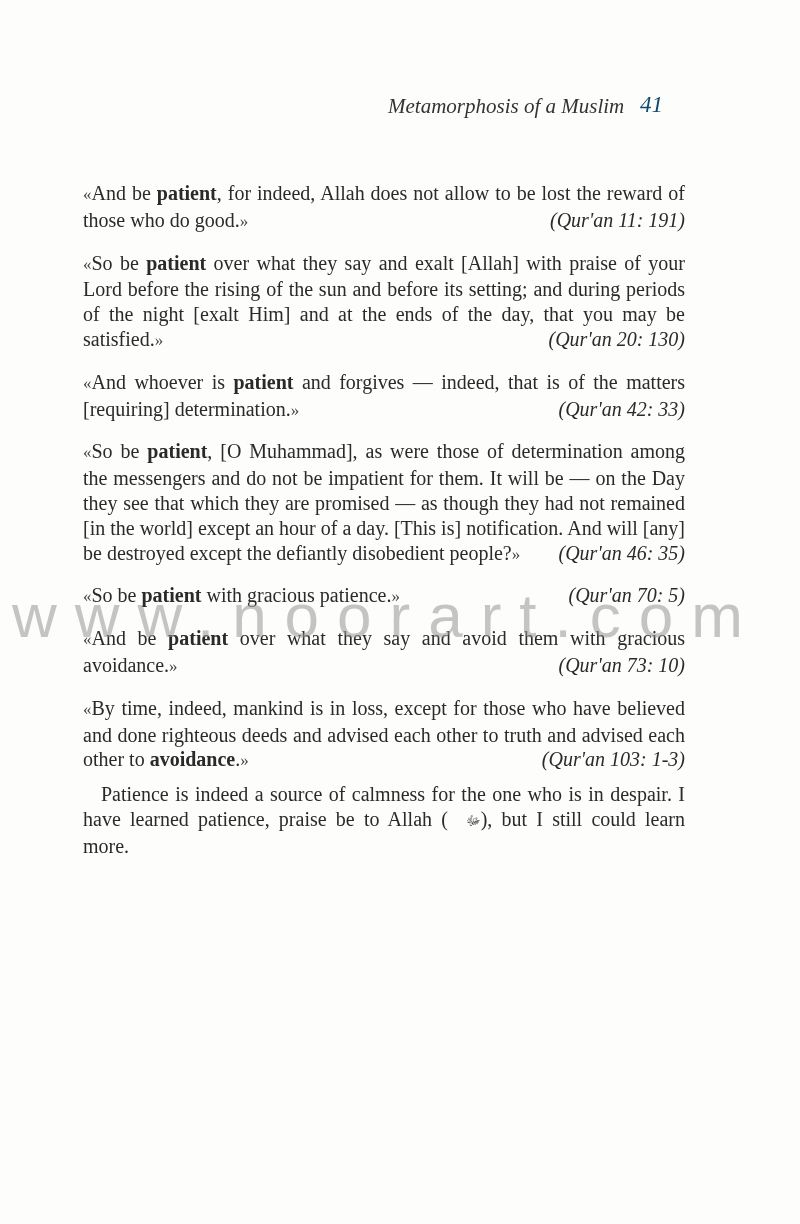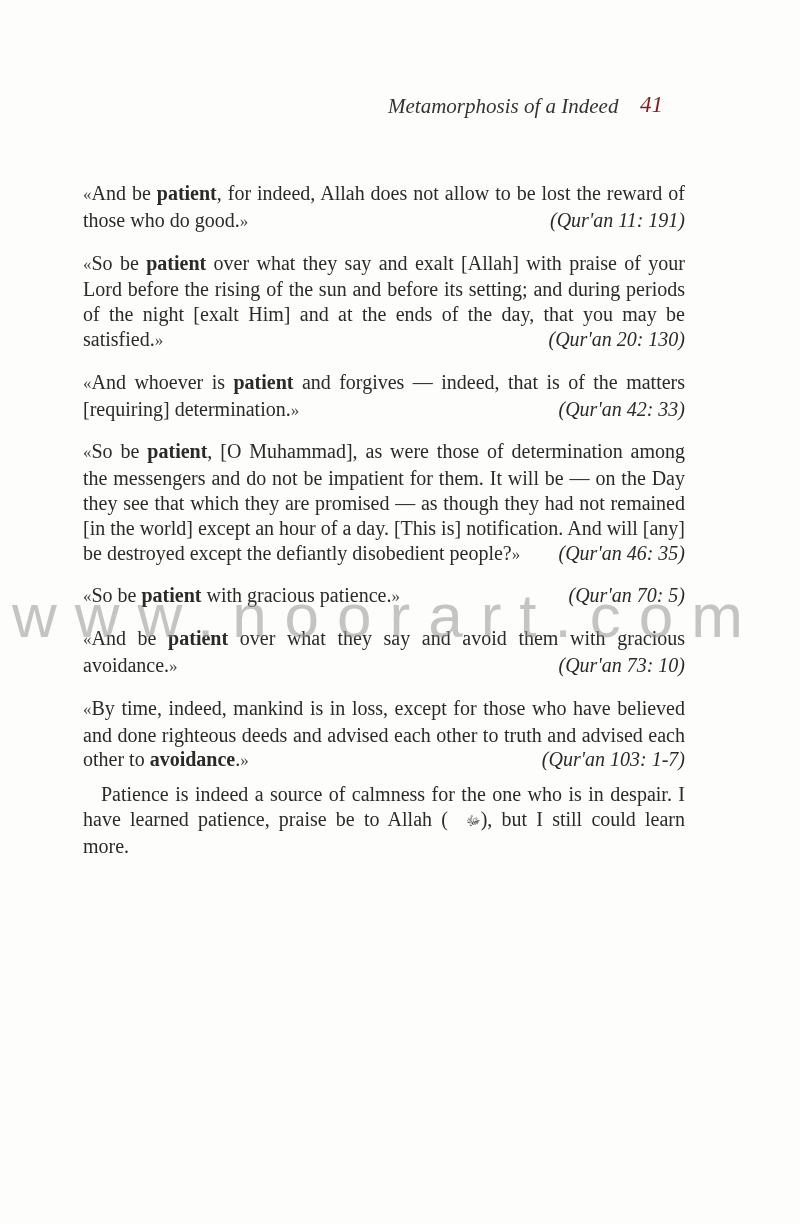--- a/index.html
+++ b/index.html
@@ -1,41 +1,41 @@
 <!DOCTYPE html>
 <html><head>
 <meta charset="utf-8">
 <style>
   html,body{margin:0;padding:0;}
   body{width:800px;height:1224px;background:#fdfdfb;position:relative;overflow:hidden;font-family:"Liberation Serif","DejaVu Serif",serif;color:#2a2a2a;}
   .header{position:absolute;top:92px;left:0;width:800px;height:30px;}
   .running-title{position:absolute;left:388px;top:2px;font-style:italic;font-size:21px;color:#333;}
-  .page-num{position:absolute;left:640px;top:0;font-style:italic;font-size:23px;color:#7f1d1d;}
+  .page-num{position:absolute;left:640px;top:0;font-style:italic;font-size:23px;color:#0c4a6e;}
   .body{position:absolute;left:83px;top:165px;width:602px;font-size:20px;line-height:24.8px;text-align:justify;}
   .verse{margin:16px 0 8px 0;}
   .verse .ref{float:right;font-style:italic;}
   .verse b{font-weight:bold;}
   .orn{font-size:17px;color:#444;}
   .para{text-indent:18px;margin:0 0 6px 0;}
   .honor{font-size:13px;display:inline-block;vertical-align:middle;}
   .watermark{position:absolute;top:585px;left:12px;width:800px;font-family:"Liberation Sans",sans-serif;font-size:62px;letter-spacing:18px;color:rgba(150,150,150,0.55);white-space:nowrap;pointer-events:none;line-height:1;}
   .clear{clear:both;}
 </style>
 </head>
 <body>
 
 <div class="header">
-  <span class="running-title">Metamorphosis of a Indeed</span>
+  <span class="running-title">Metamorphosis of a Muslim</span>
   <span class="page-num">41</span>
 </div>
 
 <div class="body" id="body">
     <p class="verse"><span class="orn">«</span>And be <b>patient</b>, for indeed, Allah does not allow to be lost the reward of those who do good.<span class="orn">»</span><span class="ref">(Qur'an 11: 191)</span><span class="clear"></span></p>
     <p class="verse"><span class="orn">«</span>So be <b>patient</b> over what they say and exalt [Allah] with praise of your Lord before the rising of the sun and before its setting; and during periods of the night [exalt Him] and at the ends of the day, that you may be satisfied.<span class="orn">»</span><span class="ref">(Qur'an 20: 130)</span><span class="clear"></span></p>
     <p class="verse"><span class="orn">«</span>And whoever is <b>patient</b> and forgives — indeed, that is of the matters [requiring] determination.<span class="orn">»</span><span class="ref">(Qur'an 42: 33)</span><span class="clear"></span></p>
     <p class="verse"><span class="orn">«</span>So be <b>patient</b>, [O Muhammad], as were those of determination among the messengers and do not be impatient for them. It will be — on the Day they see that which they are promised — as though they had not remained [in the world] except an hour of a day. [This is] notification. And will [any] be destroyed except the defiantly disobedient people?<span class="orn">»</span><span class="ref">(Qur'an 46: 35)</span><span class="clear"></span></p>
     <p class="verse"><span class="orn">«</span>So be <b>patient</b> with gracious patience.<span class="orn">»</span><span class="ref">(Qur'an 70: 5)</span><span class="clear"></span></p>
     <p class="verse"><span class="orn">«</span>And be <b>patient</b> over what they say and avoid them with gracious avoidance.<span class="orn">»</span><span class="ref">(Qur'an 73: 10)</span><span class="clear"></span></p>
-    <p class="verse"><span class="orn">«</span>By time, indeed, mankind is in loss, except for those who have believed and done righteous deeds and advised each other to truth and advised each other to <b>avoidance</b>.<span class="orn">»</span><span class="ref">(Qur'an 103: 1-7)</span><span class="clear"></span></p>
+    <p class="verse"><span class="orn">«</span>By time, indeed, mankind is in loss, except for those who have believed and done righteous deeds and advised each other to truth and advised each other to <b>avoidance</b>.<span class="orn">»</span><span class="ref">(Qur'an 103: 1-3)</span><span class="clear"></span></p>
     <p class="para">Patience is indeed a source of calmness for the one who is in despair. I have learned patience, praise be to Allah (<span class="honor">ﷻ</span>), but I still could learn more.</p>
   </div>
 
 <div class="watermark">www.noorart.com</div>
 
 </body></html>

